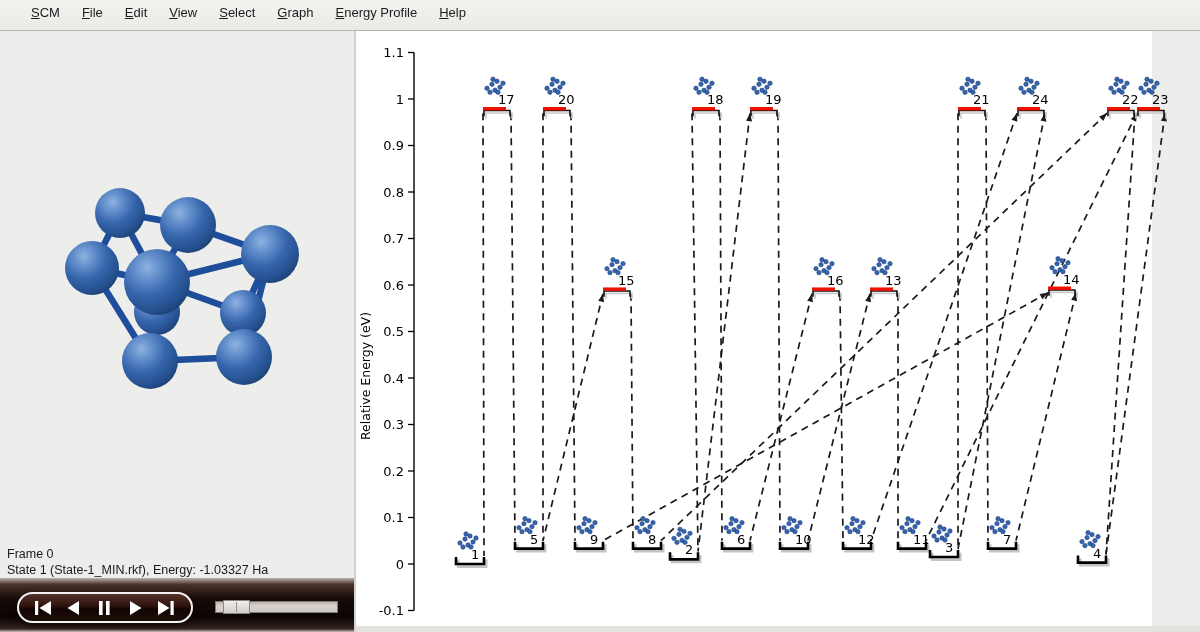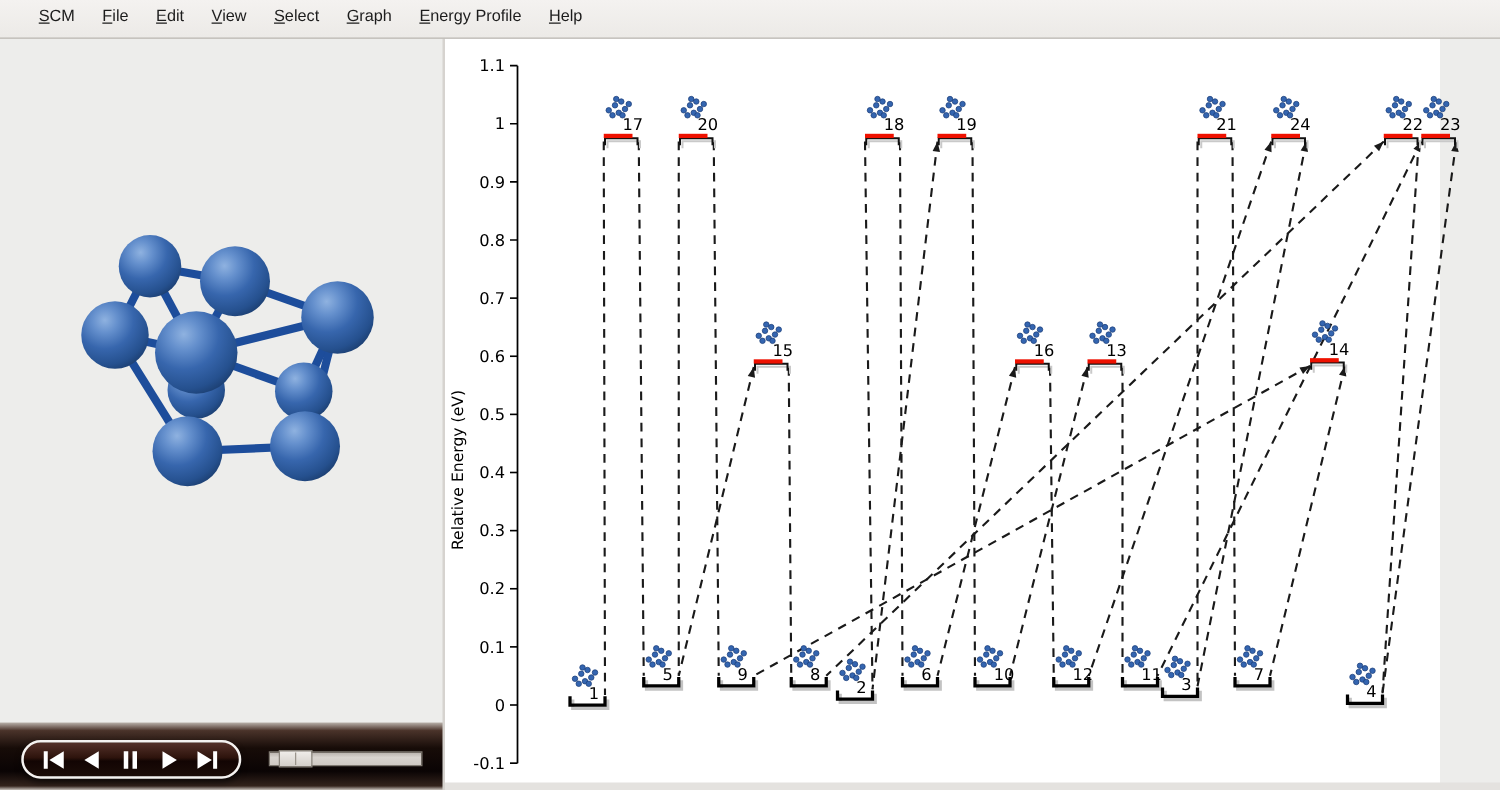--- a/index.html
+++ b/index.html
@@ -82,20 +82,22 @@
         <circle cx="120" cy="182" r="25" fill="url(#atomG)"></circle>
         <circle cx="188" cy="194" r="28" fill="url(#atomG)"></circle>
         <circle cx="270" cy="223" r="29" fill="url(#atomG)"></circle>
         <circle cx="92" cy="237" r="27" fill="url(#atomG)"></circle>
         <circle cx="243" cy="282" r="23" fill="url(#atomG)"></circle>
         <circle cx="157" cy="251" r="33" fill="url(#atomG)"></circle>
         <circle cx="244" cy="326" r="28" fill="url(#atomG)"></circle>
         <circle cx="150" cy="330" r="28" fill="url(#atomG)"></circle>
       </svg></div>
   <div class="status">
+    <div>Frame 0</div>
+    <div>State 1 (State-1_MIN.rkf), Energy: -1.03327 Ha</div>
   </div>
   <div class="player">
     <div class="pill" id="pill">
         <div class="pbtn">
           <svg width="20" height="18" viewBox="0 0 20 18">
             <rect x="2" y="2" width="3.2" height="14" fill="#fff"></rect>
             <polygon points="18,2 18,16 6.5,9" fill="#fff"></polygon>
           </svg>
         </div>
         <div class="pbtn">

